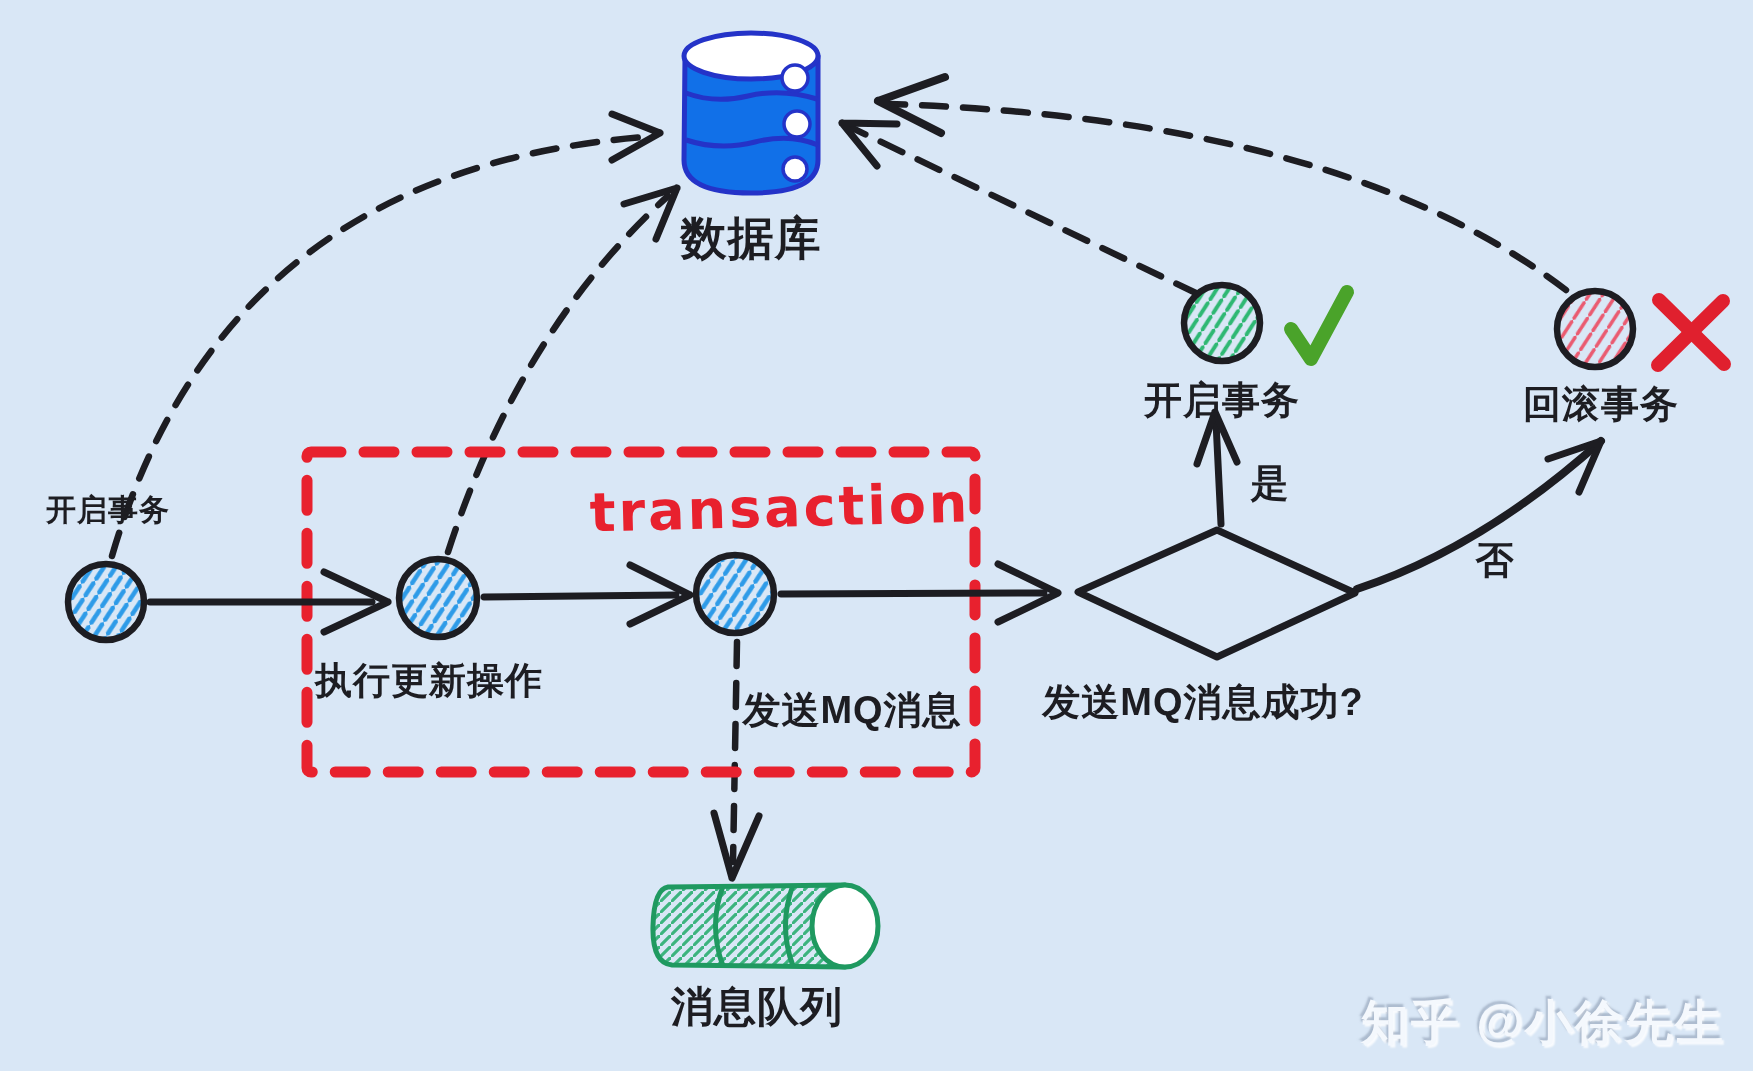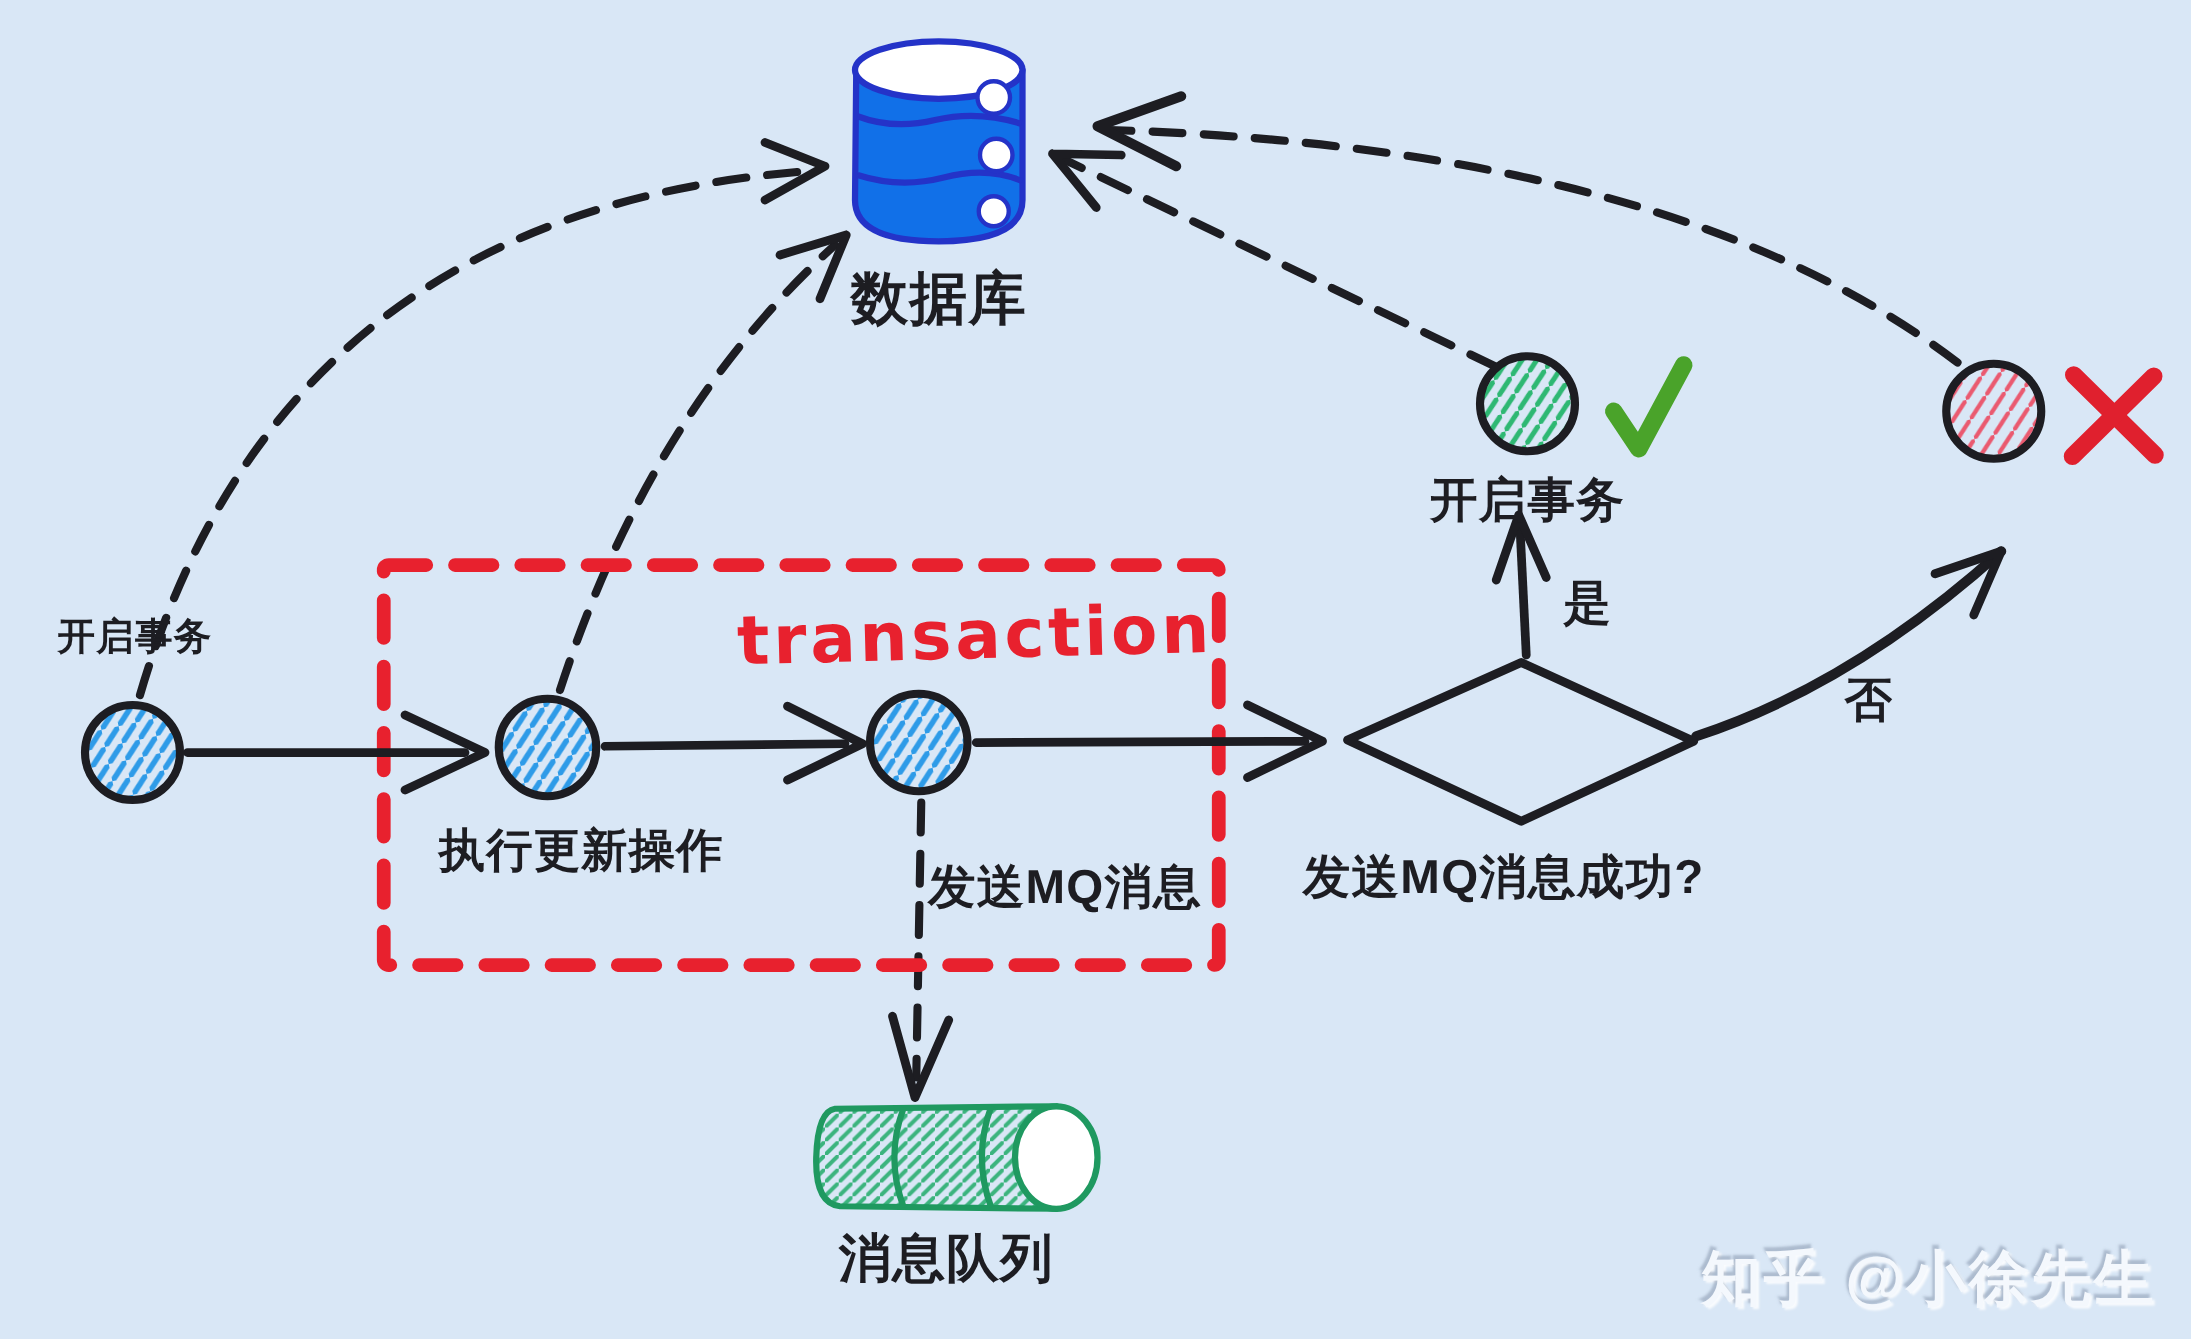--- a/index.html
+++ b/index.html
@@ -13,21 +13,21 @@
     position:relative; width:1753px; height:1071px; background:var(--bg);
     font-family:"Liberation Sans","DejaVu Sans",sans-serif; overflow:hidden;
   }
   #diagram-svg{position:absolute;left:0;top:0;}
   .label{
     position:absolute; transform:translate(-50%,-50%); color:var(--ink);
     white-space:nowrap; font-weight:600; letter-spacing:1px; text-align:center;
   }
   .lbl-db{font-size:46px;}
   .lbl-start{font-size:30px;}
-  .lbl-exec{font-size:37px;margin-left:36px;}
+  .lbl-exec{font-size:37px;}
   .lbl-send{font-size:38px;}
   .lbl-decision{font-size:38px;}
   .lbl-yesno{font-size:38px;}
   .lbl-commit,.lbl-rollback{font-size:38px;}
   .lbl-queue{font-size:42px;}
   .lbl-transaction{
     font-size:54px; color:var(--red); font-weight:700; letter-spacing:3px;
     transform:translate(-50%,-50%) rotate(-1.5deg);
     font-family:"DejaVu Sans","Liberation Sans",sans-serif;
   }
@@ -167,17 +167,18 @@
   <div class="label lbl-decision" style="left:1203px;top:702px">发送MQ消息成功?</div>
 
   <div class="label lbl-send" style="left:852px;top:710px">发送MQ消息</div>
 
   <div class="label lbl-yesno" style="left:1270px;top:483px">是</div>
 
   <div class="label lbl-yesno" style="left:1495px;top:560px">否</div>
 
   <div class="label lbl-commit" style="left:1222px;top:400px">开启事务</div>
 
+  <div class="label lbl-rollback" style="left:1601px;top:404px">回滚事务</div>
 
   <div class="label lbl-watermark" style="left:1543px;top:1023px">知乎 @小徐先生</div>
 
   <div class="label lbl-queue" style="left:757px;top:1007px">消息队列</div>
 </div>
 
 </body></html>

